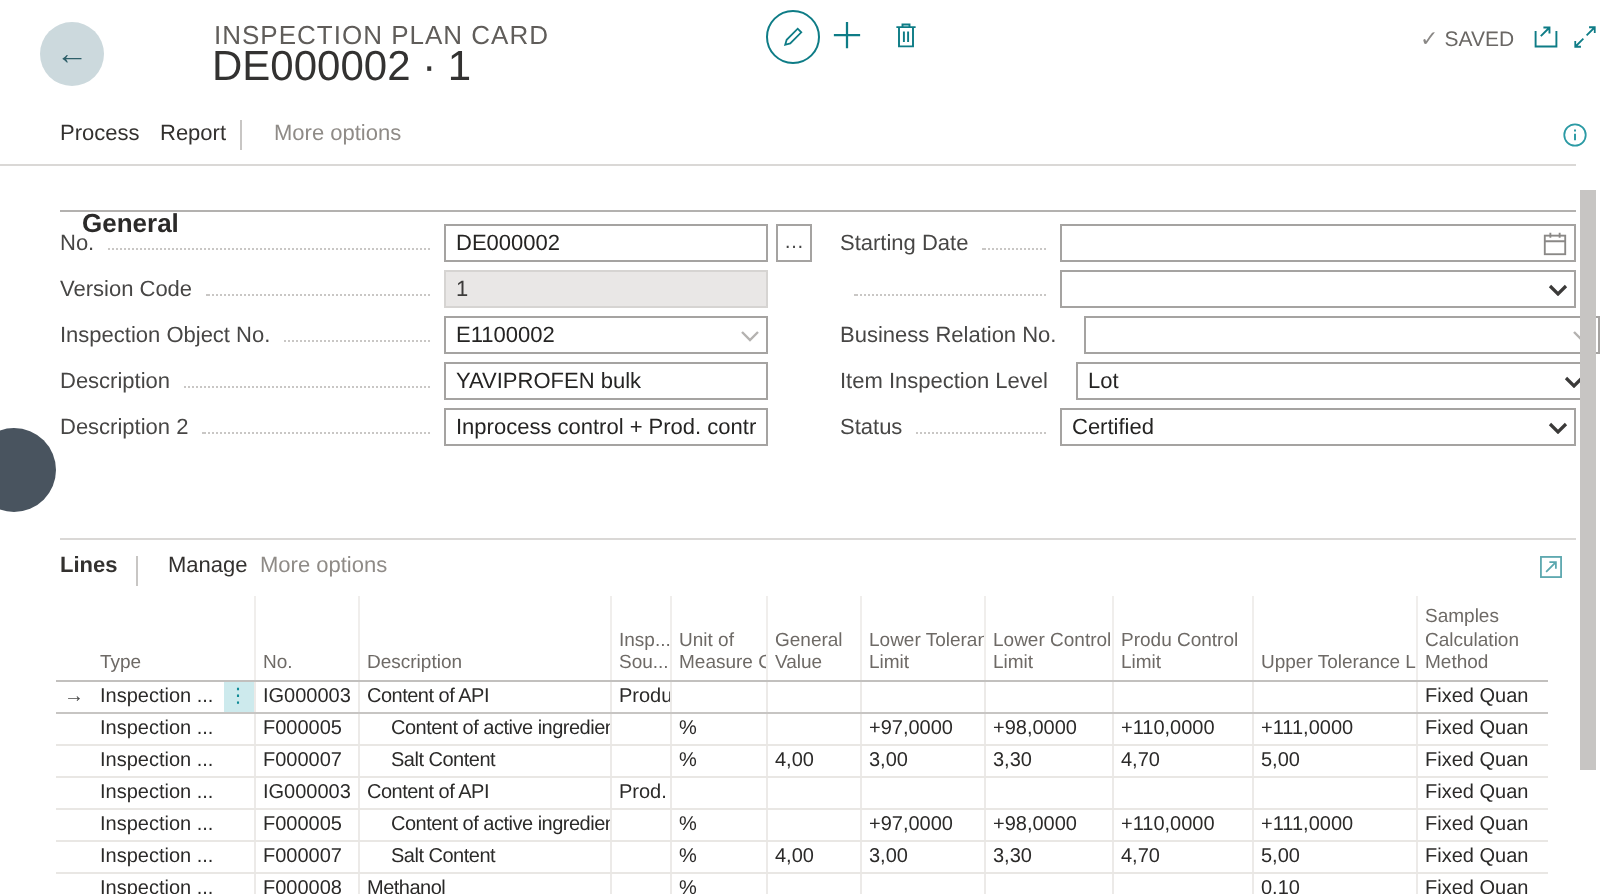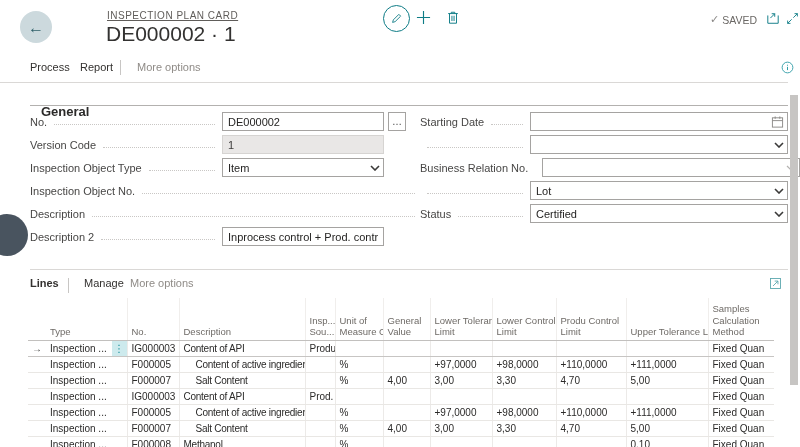--- a/index.html
+++ b/index.html
@@ -5,21 +5,21 @@
   html,body{margin:0;padding:0;}
   body{
     width:800px;height:447px;overflow:hidden;background:#fff;position:relative;
     font-family:"Liberation Sans", sans-serif;color:#2b2a29;
   }
   .abs{position:absolute;}
   
   .back-btn{left:20px;top:11px;width:32px;height:32px;border-radius:50%;
     background:#ccd9dd;color:#2e5f69;font-size:16px;line-height:32px;text-align:center;
     border:none;cursor:pointer;}
-  .caption{left:107px;top:10px;font-size:10px;letter-spacing:.5px;color:#605d5a;text-decoration:underline;}
+  .caption{left:107px;top:10px;font-size:13px;letter-spacing:.5px;color:#605d5a;}
   .page-title{left:106px;top:22px;font-size:21px;font-weight:400;color:#333231;margin:0;}
   .tool-ic{background:none;border:none;padding:0;cursor:pointer;color:#0e7c86;}
   .pencil-btn{left:383px;top:5px;width:27px;height:27px;border:1px solid #0e7c86;border-radius:50%;
     display:flex;align-items:center;justify-content:center;background:#fff;}
   .plus-btn{left:416px;top:10px;}
   .trash-btn{left:446px;top:10px;}
   .saved{left:710px;top:13px;font-size:10.5px;color:#6a6764;display:flex;align-items:center;gap:3px;}
   .saved .chk{color:#8a8886;font-size:11px;}
   .popout-btn{left:766px;top:12px;}
   .fit-btn{left:786px;top:12px;}
@@ -145,40 +145,41 @@
     <div class="fld">
       <span class="lbl">Version Code</span>
       <span class="dots"></span>
       <div class="ctl">
         <div class="inpw">
           <input class="inp dis noic" type="text" value="1" readonly="" style="">
         </div>
       </div>
     </div>
     <div class="fld">
-      <span class="lbl">Inspection Object Type</span>
-      <span class="dots"></span>
-      <div class="ctl">
-        <div class="inpw">
-          <input class="inp" type="text" value="Item" style="">
+      <span class="lbl">Inspection Object No.</span>
+      <span class="dots"></span>
+      <div class="ctl">
+        <div class="inpw">
+          <input class="inp" type="text" value="E1100002" style="">
           <button class="cic">
             <svg width="10" height="6" viewBox="0 0 10 6">
-              <path d="M1 1l4 4 4-4" fill="none" stroke="#3b3a39" stroke-width="1.6"></path>
-            </svg>
-          </button>
-        </div>
-      </div>
-    </div>
-    <div class="fld">
-      <span class="lbl">Inspection Object No.</span>
-      <span class="dots"></span>
+              <path d="M1 1l4 4 4-4" fill="none" stroke="#b4b2b0" stroke-width="1.2"></path>
+            </svg>
+          </button>
+        </div>
+      </div>
     </div>
     <div class="fld">
       <span class="lbl">Description</span>
       <span class="dots"></span>
+      <div class="ctl">
+        <div class="inpw">
+          <input class="inp noic" type="text" value="YAVIPROFEN bulk" style="">
+        </div>
+      </div>
     </div>
     <div class="fld">
       <span class="lbl">Description 2</span>
       <span class="dots"></span>
       <div class="ctl">
         <div class="inpw">
           <input class="inp noic" type="text" value="Inprocess control + Prod. control" style="">
         </div>
       </div>
     </div>
@@ -220,20 +221,21 @@
           <input class="inp" type="text" value="" style="">
           <button class="cic">
             <svg width="10" height="6" viewBox="0 0 10 6">
               <path d="M1 1l4 4 4-4" fill="none" stroke="#b4b2b0" stroke-width="1.2"></path>
             </svg>
           </button>
         </div>
       </div>
     </div>
     <div class="fld">
+      <span class="lbl">Item Inspection Level</span>
       <span class="dots"></span>
       <div class="ctl">
         <div class="inpw">
           <input class="inp" type="text" value="Lot" style="">
           <button class="cic">
             <svg width="10" height="6" viewBox="0 0 10 6">
               <path d="M1 1l4 4 4-4" fill="none" stroke="#3b3a39" stroke-width="1.6"></path>
             </svg>
           </button>
         </div>

